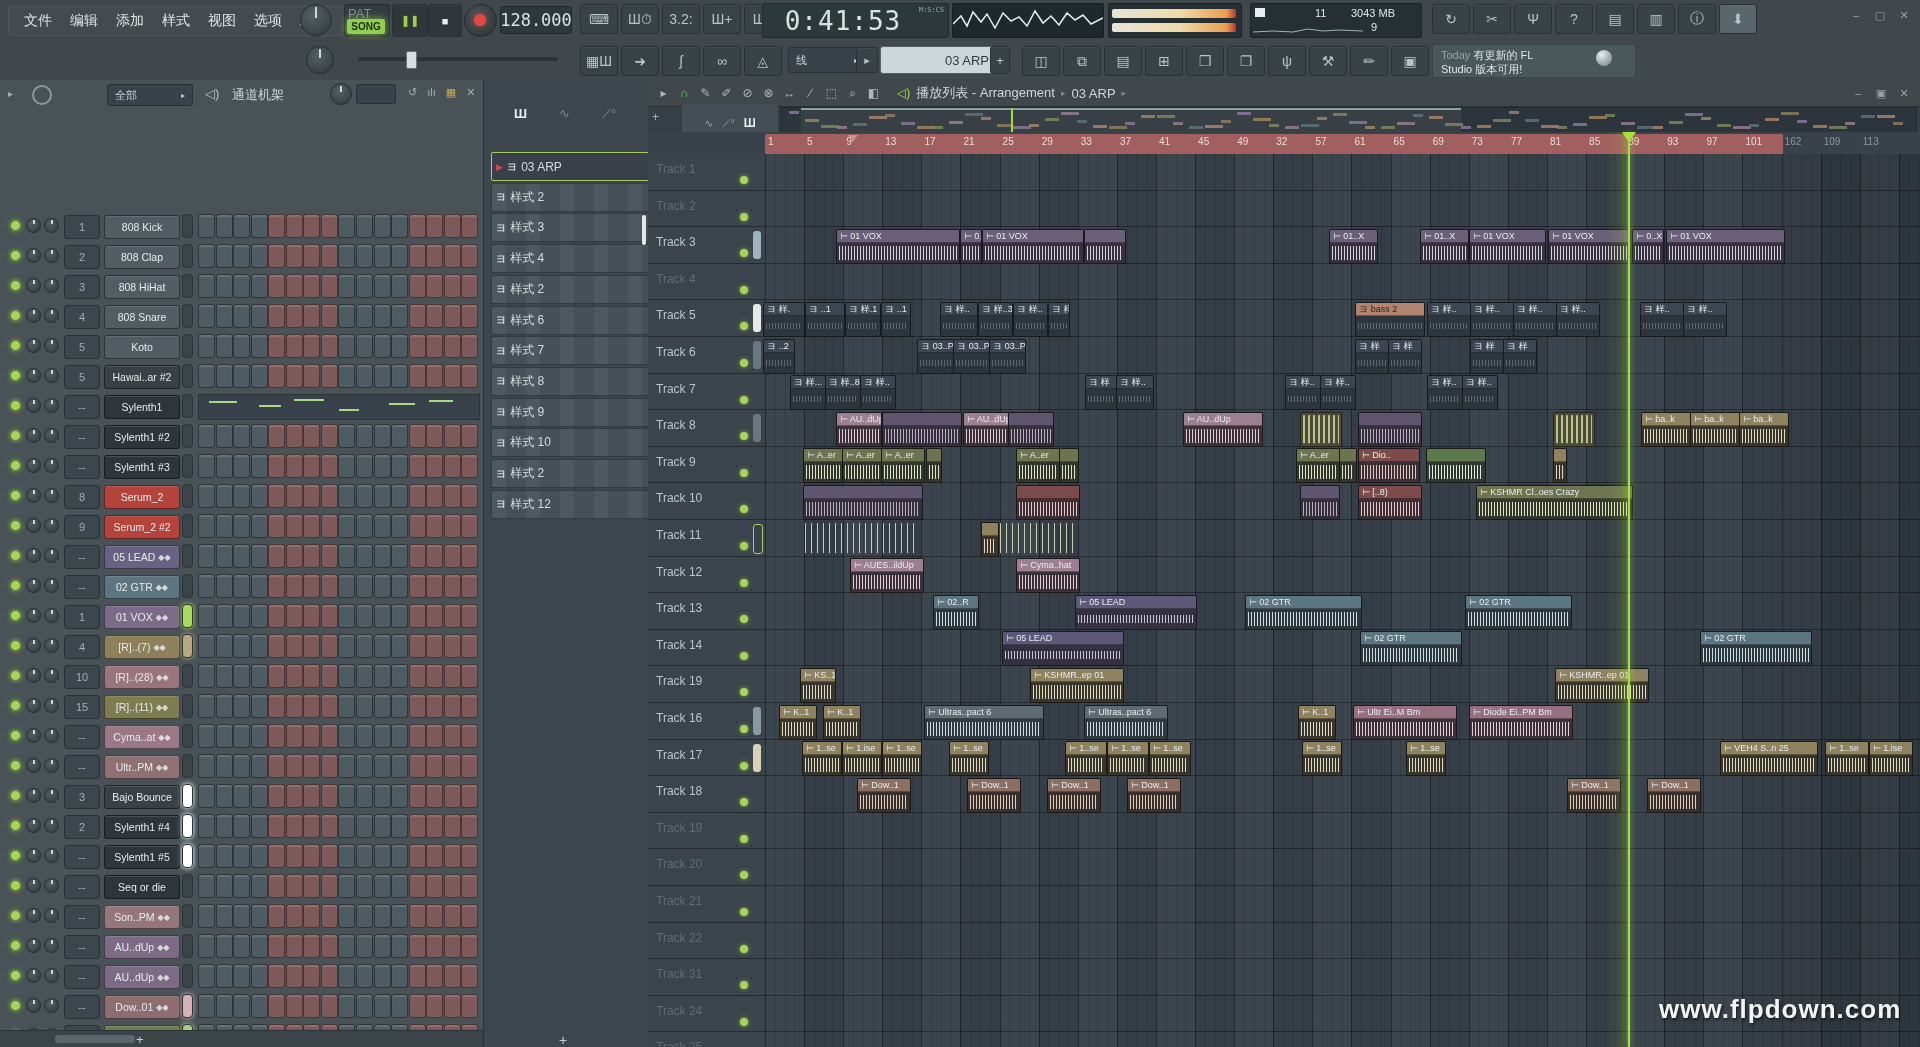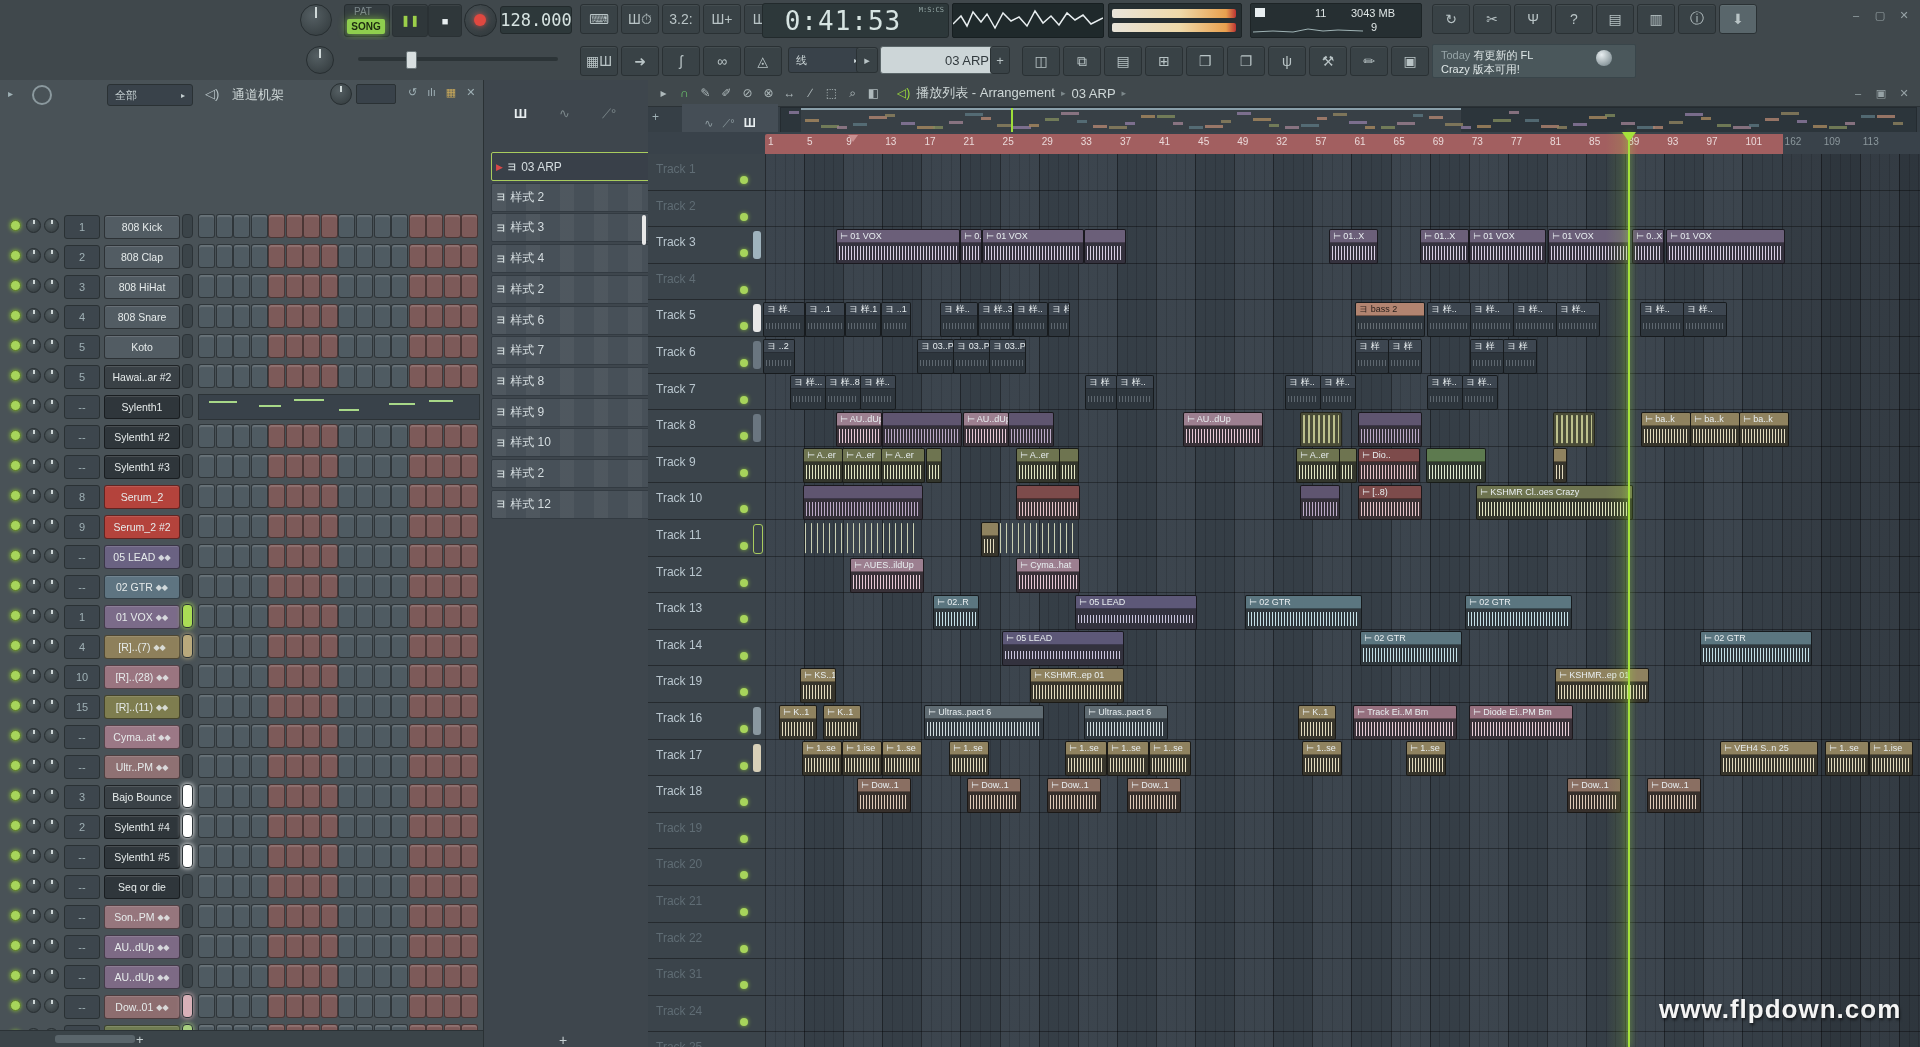--- a/index.html
+++ b/index.html
@@ -98,23 +98,33 @@
   #playhead:after{content:"";position:absolute;right:2px;top:0;width:22px;height:100%;background:linear-gradient(90deg,transparent,rgba(165,226,59,.16));}
   #watermark{left:1659px;top:994px;font-size:26px;font-weight:bold;color:#f4f4f4;text-shadow:1px 2px 3px rgba(0,0,0,.6);letter-spacing:1px;}
   .winbtn{width:16px;height:14px;display:flex;align-items:center;justify-content:center;color:#97a3a6;font-size:11px;}
   .notif{background:#4a575b;border:1px solid #39454a;border-radius:2px;color:#dfe7e7;font-size:11px;line-height:14px;padding:3px 8px;}
   .scrollthumb{background:#5a656b;border-radius:3px;}
 </style>
 </head>
 <body>
 
 <div id="menubar" class="abs">
+  <div id="menu-items" class="abs">
+      <span class="menu-item">文件</span>
+      <span class="menu-item">编辑</span>
+      <span class="menu-item">添加</span>
+      <span class="menu-item">样式</span>
+      <span class="menu-item">视图</span>
+      <span class="menu-item">选项</span>
+      <span class="menu-item">工具</span>
+      <span class="menu-item">帮助</span>
+    </div>
   <div class="abs knob" style="left:300px;top:4px;width:30px;height:30px;"></div>
   <div class="abs" style="left:344px;top:4px;width:44px;height:31px;background:#343c40;border-radius:3px;border:1px solid #272e31;">
-    <div class="abs" style="left:9px;top:1px;font-size:10px;color:#7d898c;">PAT</div>
+    <div class="abs" style="left:3px;top:1px;font-size:13px;color:#7d898c;">PAT</div>
     <div class="abs on-green" style="left:2px;top:14px;width:38px;height:15px;border-radius:2px;font-size:10px;display:flex;align-items:center;justify-content:center;">SONG</div>
   </div>
   <div class="abs ibtn" style="left:392px;top:4px;width:34px;height:31px;background:#2f373a;color:#9ccf4a;font-size:11px;">❚❚</div>
   <div class="abs ibtn" style="left:428px;top:4px;width:32px;height:31px;background:#2f373a;color:#e8eef0;">■</div>
   <div class="abs" style="left:464px;top:4px;width:31px;height:31px;border-radius:50%;background:radial-gradient(circle at 40% 35%,#4a5357,#2c3336);border:1px solid #242b2e;">
     <div class="abs" style="left:9px;top:9px;width:12px;height:12px;border-radius:50%;background:#e04840;box-shadow:0 0 5px rgba(224,70,60,.8);"></div>
   </div>
   <div class="abs lcd" id="bpm" style="left:500px;top:6px;width:70px;height:26px;">128.000</div>
   <div class="abs grp" id="icons-mid" style="left:580px;top:4px;">
       <div class="ibtn tbtn" style="width: 36px; height: 28px;">⌨</div>
@@ -189,21 +199,21 @@
       <div class="ibtn tbtn" style="width: 36px; height: 28px;">❒</div>
       <div class="ibtn tbtn" style="width: 36px; height: 28px;">❐</div>
       <div class="ibtn tbtn" style="width: 36px; height: 28px;">ψ</div>
       <div class="ibtn tbtn" style="width: 36px; height: 28px;">⚒</div>
       <div class="ibtn tbtn" style="width: 36px; height: 28px;">✏</div>
       <div class="ibtn tbtn" style="width: 36px; height: 28px;">▣</div>
     </div>
   <div class="abs notif" style="left:1432px;top:4px;width:186px;height:26px;">
     <span style="color:#97a5a8;">Today</span>
     <span>有更新的 FL</span><br>
-    <span>Crazy 版本可用!</span>
+    <span>Studio 版本可用!</span>
   </div>
   <div class="abs" style="left:1596px;top:10px;width:16px;height:16px;border-radius:50%;background:radial-gradient(circle at 35% 30%,#e8eef0,#6a7a80);"></div>
 </div>
 
 <div id="rack" class="abs">
   <div class="abs" style="left:8px;top:8px;color:#9fb0b5;font-size:10px;">▸</div>
   <div class="abs" style="left:32px;top:5px;width:16px;height:16px;border:2px solid #8b999e;border-radius:50%;"></div>
   <div class="abs drop" style="left:107px;top:4px;width:70px;height:20px;">
     <span>全部</span>
       <span style="font-size:8px;">▸</span>
@@ -1508,21 +1518,21 @@
     </div>
     <div class="clip c-ultras" style="left: 1084px; top: 704.5px; width: 82px;">
       <div class="ch">⊢ Ultras..pact 6</div>
       <div class="cb"></div>
     </div>
     <div class="clip c-tan" style="left: 1298px; top: 704.5px; width: 36px;">
       <div class="ch">⊢ K..1</div>
       <div class="cb"></div>
     </div>
     <div class="clip c-diode" style="left: 1353px; top: 704.5px; width: 102px;">
-      <div class="ch">⊢ Track Ei..M Bm</div>
+      <div class="ch">⊢ Ultr Ei..M Bm</div>
       <div class="cb"></div>
     </div>
     <div class="clip c-diode" style="left: 1469px; top: 704.5px; width: 102px;">
       <div class="ch">⊢ Diode Ei..PM Bm</div>
       <div class="cb"></div>
     </div>
     <div class="clip c-tan" style="left: 802px; top: 741.1px; width: 38px;">
       <div class="ch">⊢ 1..se</div>
       <div class="cb"></div>
     </div>

